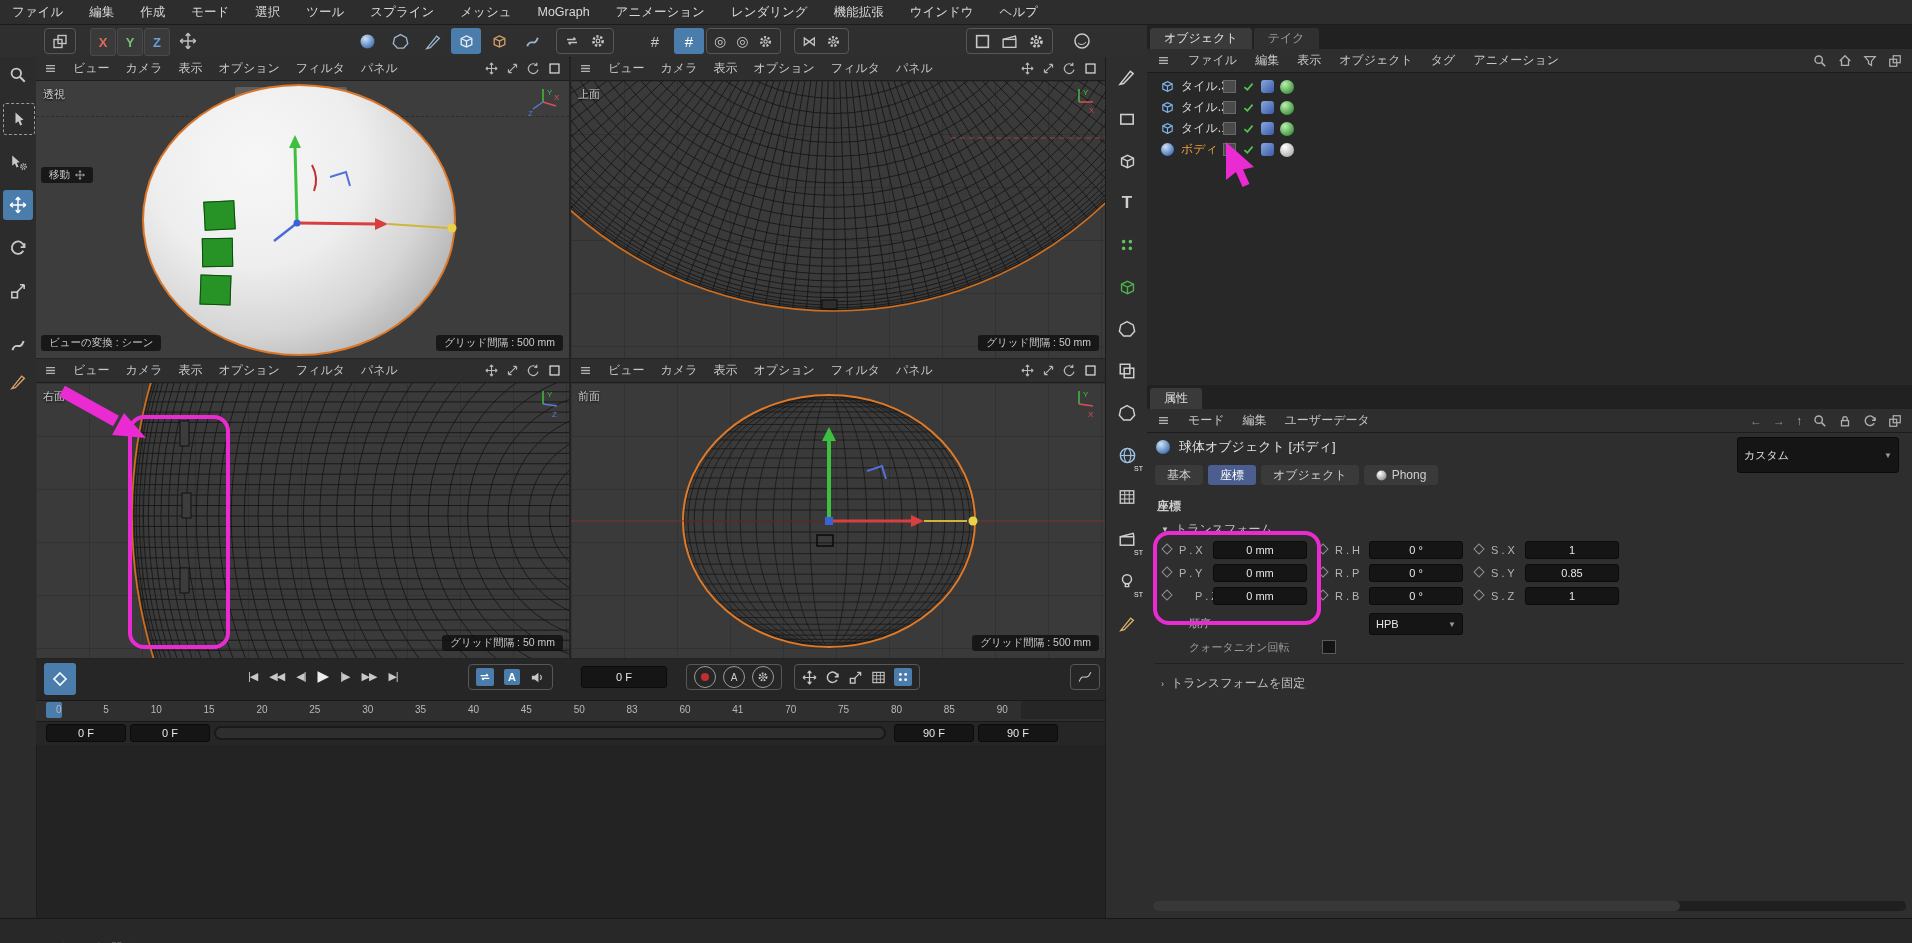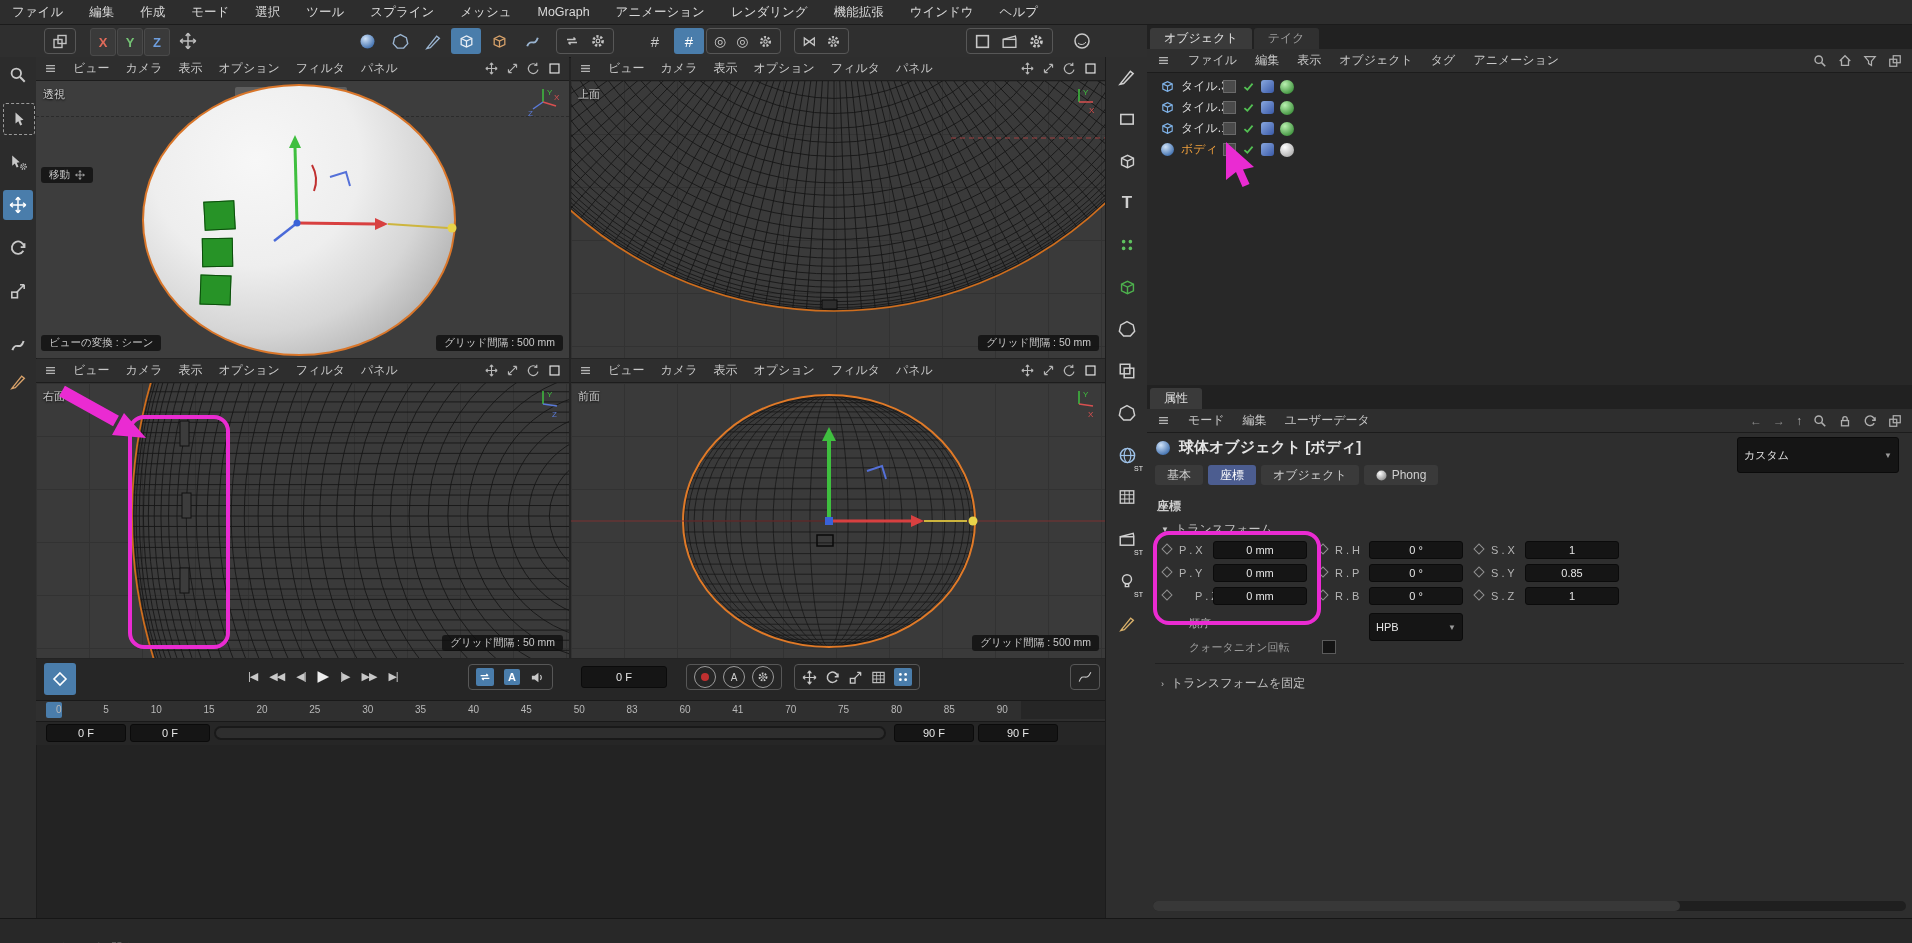--- a/index.html
+++ b/index.html
@@ -949,21 +949,21 @@
             </svg>
           <svg class="ic" width="14" height="14">
               <use href="#i-pop"></use>
             </svg>
         </span>
       </div>
       <div class="abs" style="left:8px;top:53px;display:flex;align-items:center;gap:8px">
         <svg class="ic" width="16" height="16">
             <circle cx="8" cy="8" r="7" fill="url(#gBlue)"></circle>
           </svg>
-        <span style="font-weight:bold;color:#e4e4e4;font-size:15px">球体オブジェクト [ボディ]</span>
+        <span style="font-weight:normal;color:#e4e4e4;font-size:13px">球体オブジェクト [ボディ]</span>
       </div>
       <div class="dfield ddown abs" style="left:590px;top:52px;width:162px;height:36px">
           <span>カスタム</span>
           <span style="font-size:8px;color:#9a9a9a">▼</span>
         </div>
       <div class="abs" style="left:8px;top:80px;display:flex;gap:5px">
         <div class="atab">基本</div>
         <div class="atab on">座標</div>
         <div class="atab">オブジェクト</div>
         <div class="atab">
@@ -1005,21 +1005,21 @@
       <span class="flabel" style="left:48px;top:205px">P . Z</span>
       <div class="dfield abs" style="left:66px;top:202px;width:94px;height:18px">0 mm</div>
       <span class="diamond" style="left:172px;top:206px"></span>
       <span class="flabel" style="left:188px;top:205px">R . B</span>
       <div class="dfield abs" style="left:222px;top:202px;width:94px;height:18px">0 °</div>
       <span class="diamond" style="left:328px;top:206px"></span>
       <span class="flabel" style="left:344px;top:205px">S . Z</span>
       <div class="dfield abs" style="left:378px;top:202px;width:94px;height:18px">1</div>
 
       <span class="flabel" style="left:42px;top:231px">順序</span>
-      <div class="dfield ddown abs" style="left:222px;top:228px;width:94px;height:28px">
+      <div class="dfield ddown abs" style="left:222px;top:228px;width:94px;height:22px">
           <span>HPB</span>
           <span style="font-size:8px;color:#9a9a9a">▼</span>
         </div>
       <span class="flabel" style="left:42px;top:255px;color:#9a9a9a">クォータニオン回転</span>
       <div class="abs" style="left:175px;top:255px;width:12px;height:12px;background:#141414;border:1px solid #5a5a5a"></div>
       <div class="abs" style="left:8px;right:8px;top:278px;border-top:1px solid #202020"></div>
       <div class="abs" style="left:14px;top:290px;font-size:12px;color:#c4c4c4;display:flex;gap:7px;align-items:center">
           <span style="font-size:9px">›</span>
           <span>トランスフォームを固定</span>
         </div>

